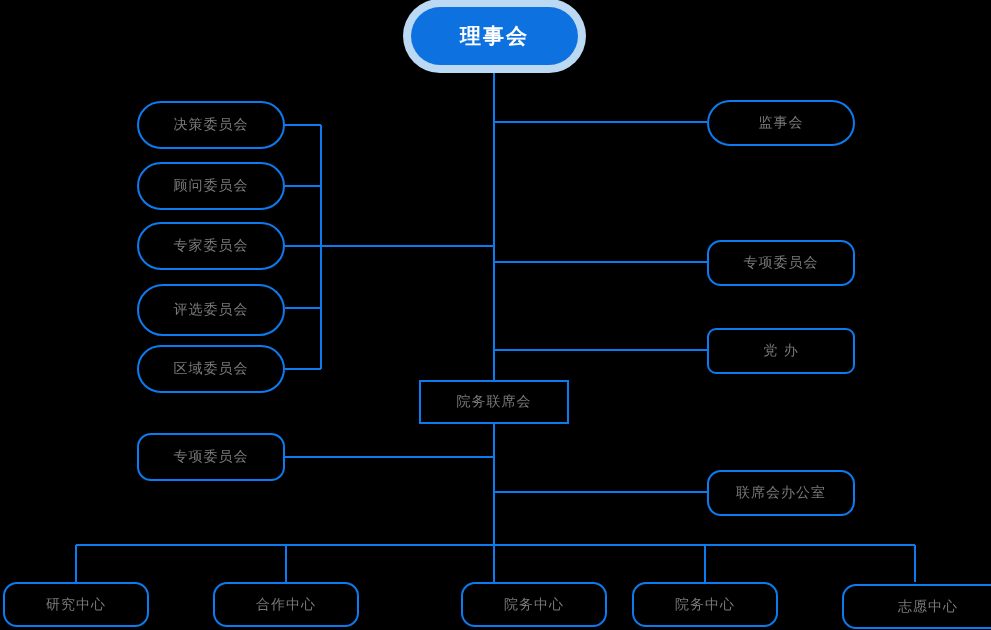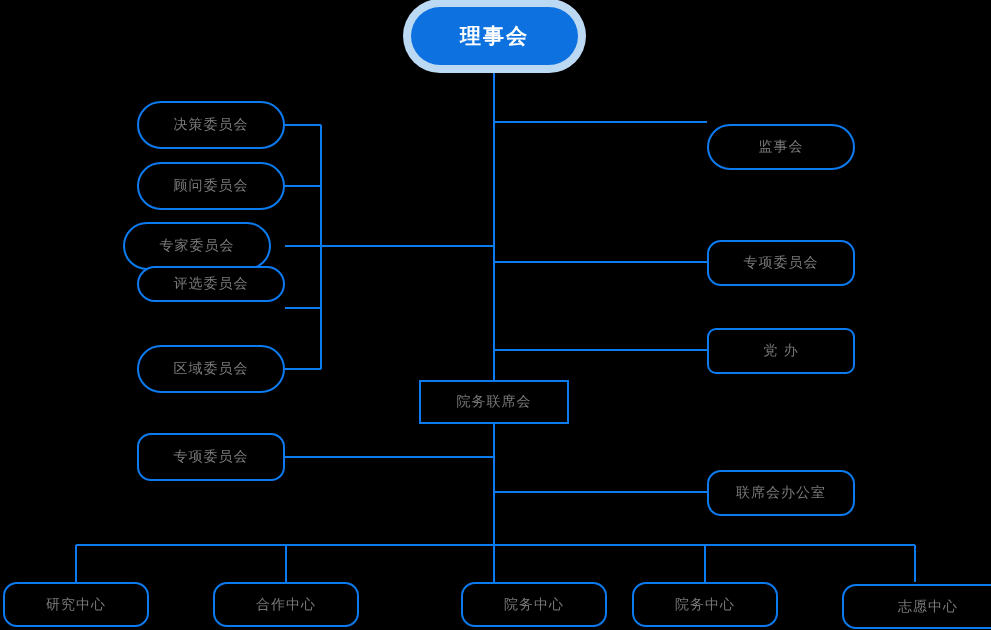--- a/index.html
+++ b/index.html
@@ -97,37 +97,37 @@
   </div>
 
   <div class="node pill" style="left:137px; top:101px; width:148px; height:48px;text-align:right;">
     <span>决策委员会</span>
   </div>
 
   <div class="node pill" style="left:137px; top:162px; width:148px; height:48px;">
     <span>顾问委员会</span>
   </div>
 
-  <div class="node pill" style="left:123px; top:222px; width:148px; height:48px;">
+  <div class="node pill" style="left:137px; top:222px; width:148px; height:48px;">
     <span>专家委员会</span>
   </div>
 
-  <div class="node pill" style="left:137px; top:266px; width:148px; height:36px;">
+  <div class="node pill" style="left:137px; top:284px; width:148px; height:52px;">
     <span>评选委员会</span>
   </div>
 
   <div class="node pill" style="left:137px; top:345px; width:148px; height:48px;">
     <span>区域委员会</span>
   </div>
 
   <div class="node rounded" style="left:137px; top:433px; width:148px; height:48px;">
     <span>专项委员会</span>
   </div>
 
-  <div class="node pill" style="left:707px; top:100px; width:148px; height:46px;margin-top:24px;">
+  <div class="node pill" style="left:707px; top:100px; width:148px; height:46px;">
     <span>监事会</span>
   </div>
 
   <div class="node rounded" style="left:707px; top:240px; width:148px; height:46px;">
     <span>专项委员会</span>
   </div>
 
   <div class="node rounded" style="left:707px; top:328px; width:148px; height:46px;border-radius:9px;">
     <span>党 办</span>
   </div>

